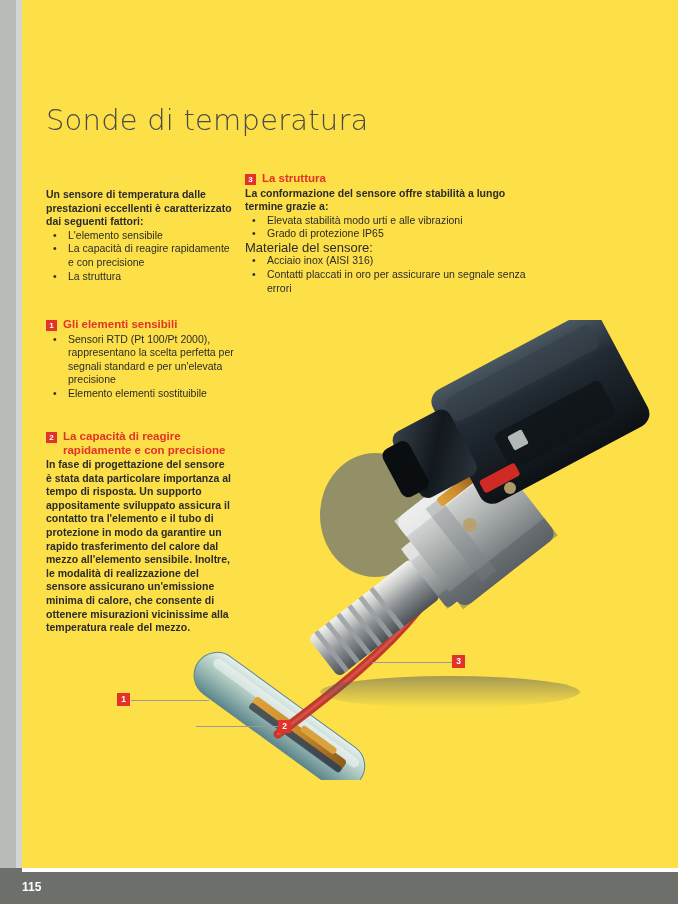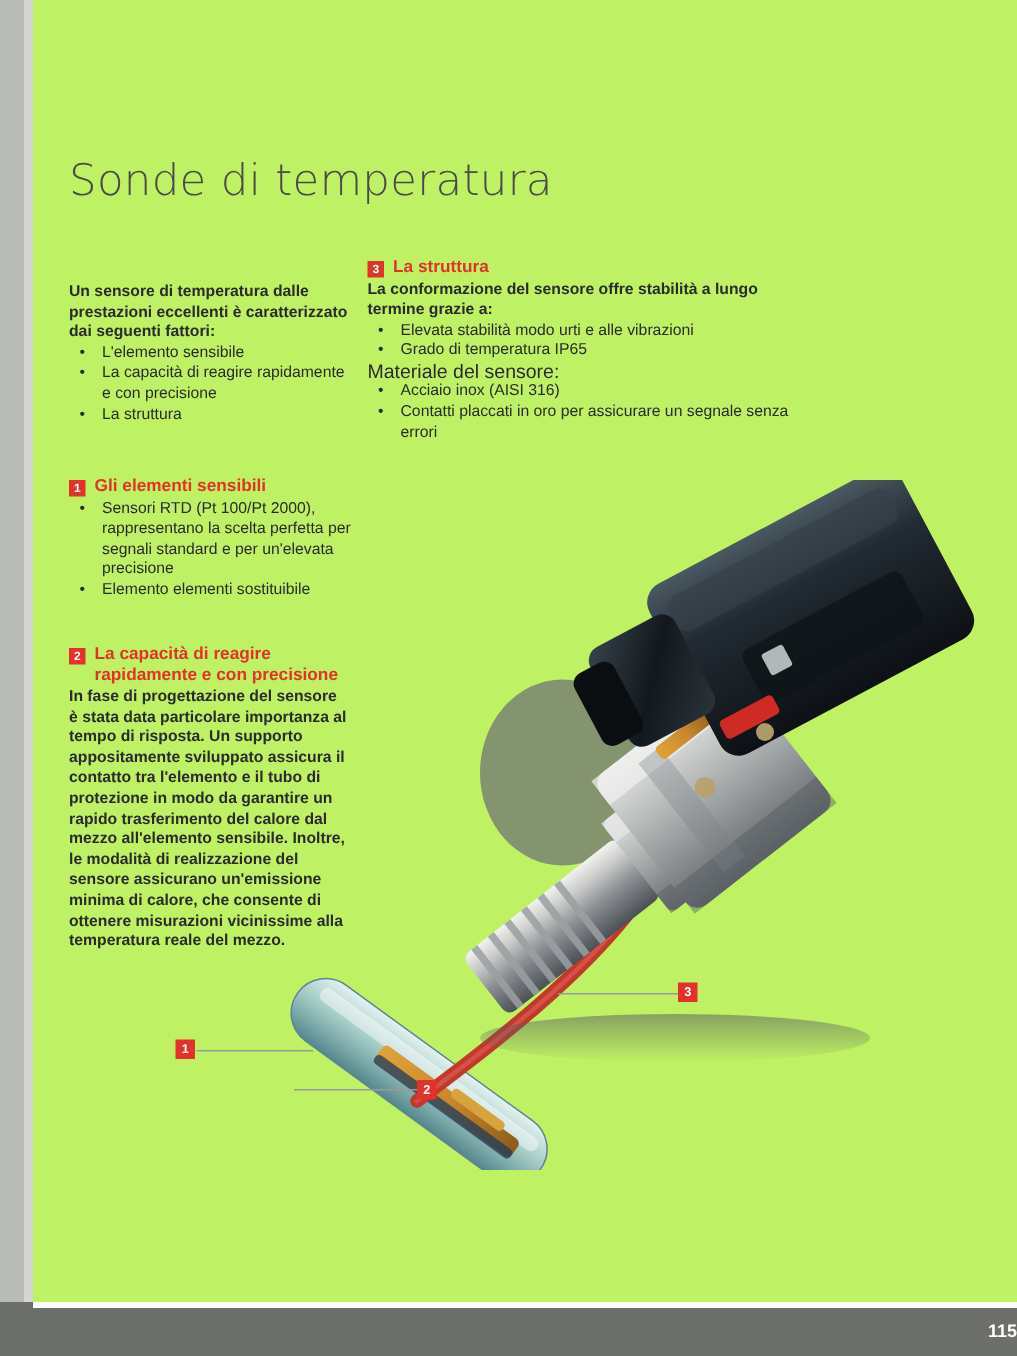--- a/index.html
+++ b/index.html
@@ -10,21 +10,21 @@
   body {
     width: 678px;
     height: 904px;
     position: relative;
     font-family: "Liberation Sans", sans-serif;
     overflow: hidden;
   }
   .page {
     position: absolute;
     inset: 0;
-    background: #bef264;
+    background: #fde047;
   }
   
   .left-bar {
     position: absolute;
     left: 0; top: 0;
     width: 16px; height: 904px;
     background: #b9bbb7;
   }
   .left-bar-inner {
     position: absolute;
@@ -157,21 +157,21 @@
     left: 22px;
     right: 0;
     bottom: 32px;
     height: 4px;
     background: #ffffff;
   }
   .page-num {
     position: absolute;
     left: 0; right: 0;
     top: 8px;
-    text-align: right;
+    text-align: left;
     color: #ffffff;
     font-size: 12px;
     font-weight: bold;
   }
   .footer-left-block {
     position: absolute;
     left: 0;
     bottom: 0;
     width: 22px;
     height: 36px;
@@ -217,21 +217,21 @@
   </div>
 
   <div class="block-3">
     <div class="sec-head">
       <span class="num-badge">3</span>
       <span class="sec-title">La struttura</span>
     </div>
     <div class="para">La conformazione del sensore offre stabilità a lungo termine grazie a:</div>
     <ul class="bullets">
       <li>Elevata stabilità modo urti e alle vibrazioni</li>
-      <li>Grado di temperatura IP65</li>
+      <li>Grado di protezione IP65</li>
     </ul>
     <div class="plain-line">Materiale del sensore:</div>
     <ul class="bullets">
       <li>Acciaio inox (AISI 316)</li>
       <li>Contatti placcati in oro per assicurare un segnale senza errori</li>
     </ul>
   </div>
 
   <div class="photo">
     <svg width="520" height="460" viewBox="0 0 520 460">

